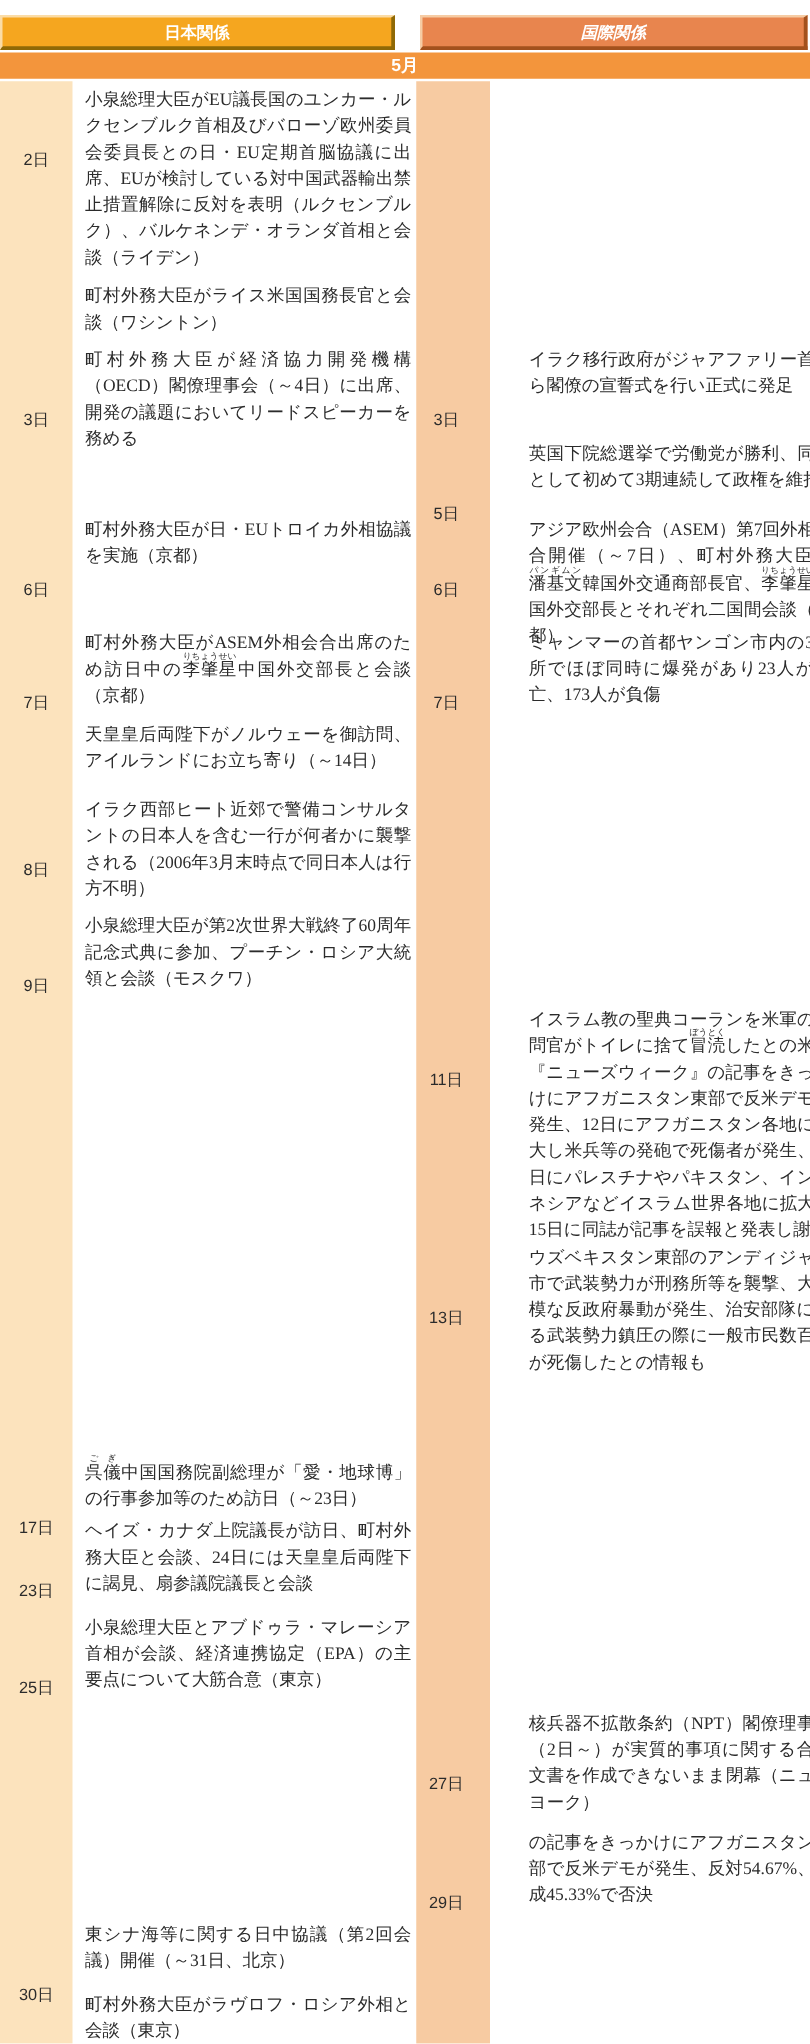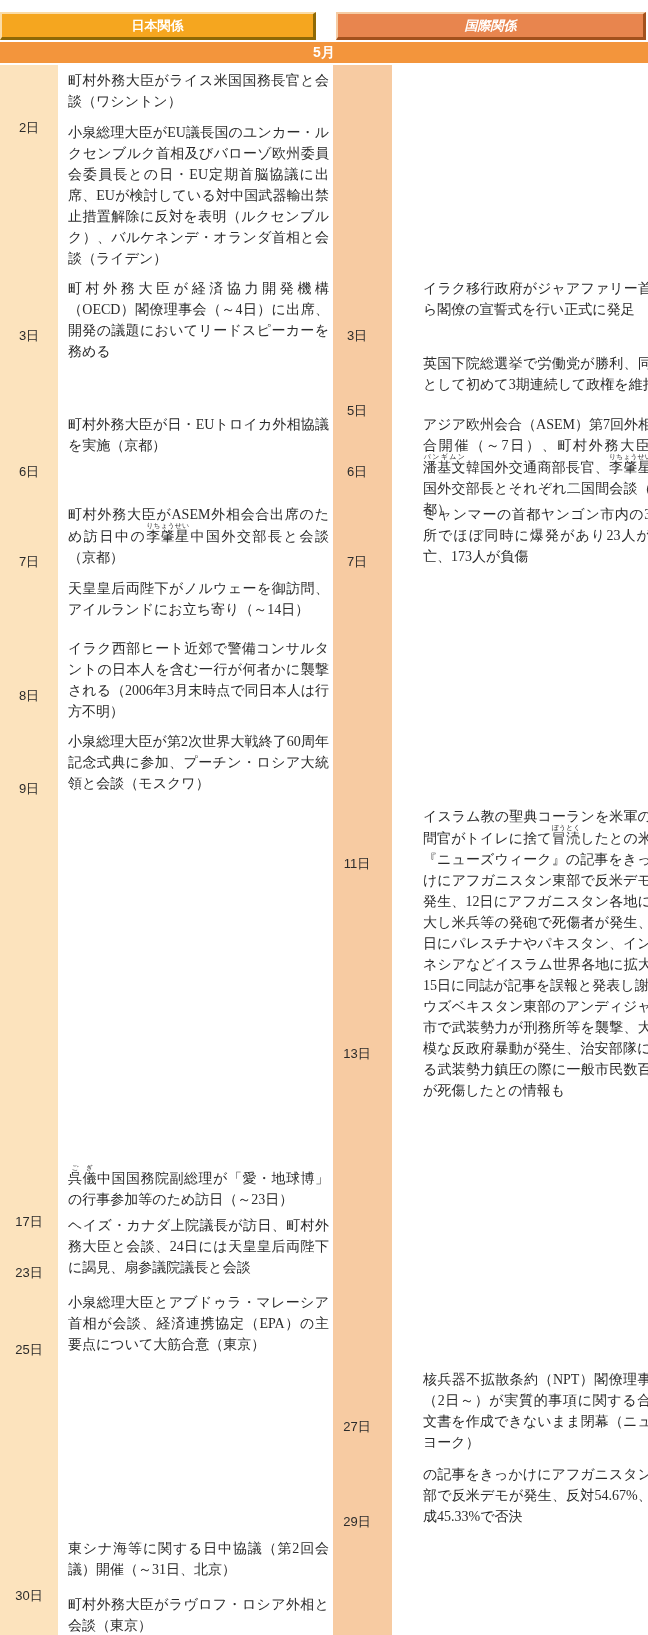--- a/index.html
+++ b/index.html
@@ -73,22 +73,22 @@
   <div class="month-bar">
     <span>5月</span>
   </div>
 
   <div class="date-strip strip-japan"></div>
   <div class="date-strip strip-intl"></div>
 
   <div class="entry japan" style="top:70px">
     <div class="date">2日</div>
     <div class="body">
+      <p>小泉総理大臣がEU議長国のユンカー・ルクセンブルク首相及びバローゾ欧州委員会委員長との日・EU定期首脳協議に出席、EUが検討している対中国武器輸出禁止措置解除に反対を表明（ルクセンブルク）、バルケネンデ・オランダ首相と会談（ライデン）</p>
       <p>町村外務大臣がライス米国国務長官と会談（ワシントン）</p>
-      <p>小泉総理大臣がEU議長国のユンカー・ルクセンブルク首相及びバローゾ欧州委員会委員長との日・EU定期首脳協議に出席、EUが検討している対中国武器輸出禁止措置解除に反対を表明（ルクセンブルク）、バルケネンデ・オランダ首相と会談（ライデン）</p>
     </div>
   </div>
 
   <div class="entry japan" style="top:278px">
     <div class="date">3日</div>
     <div class="body">
       <p>町村外務大臣が経済協力開発機構（OECD）閣僚理事会（～4日）に出席、開発の議題においてリードスピーカーを務める</p>
     </div>
   </div>
 

